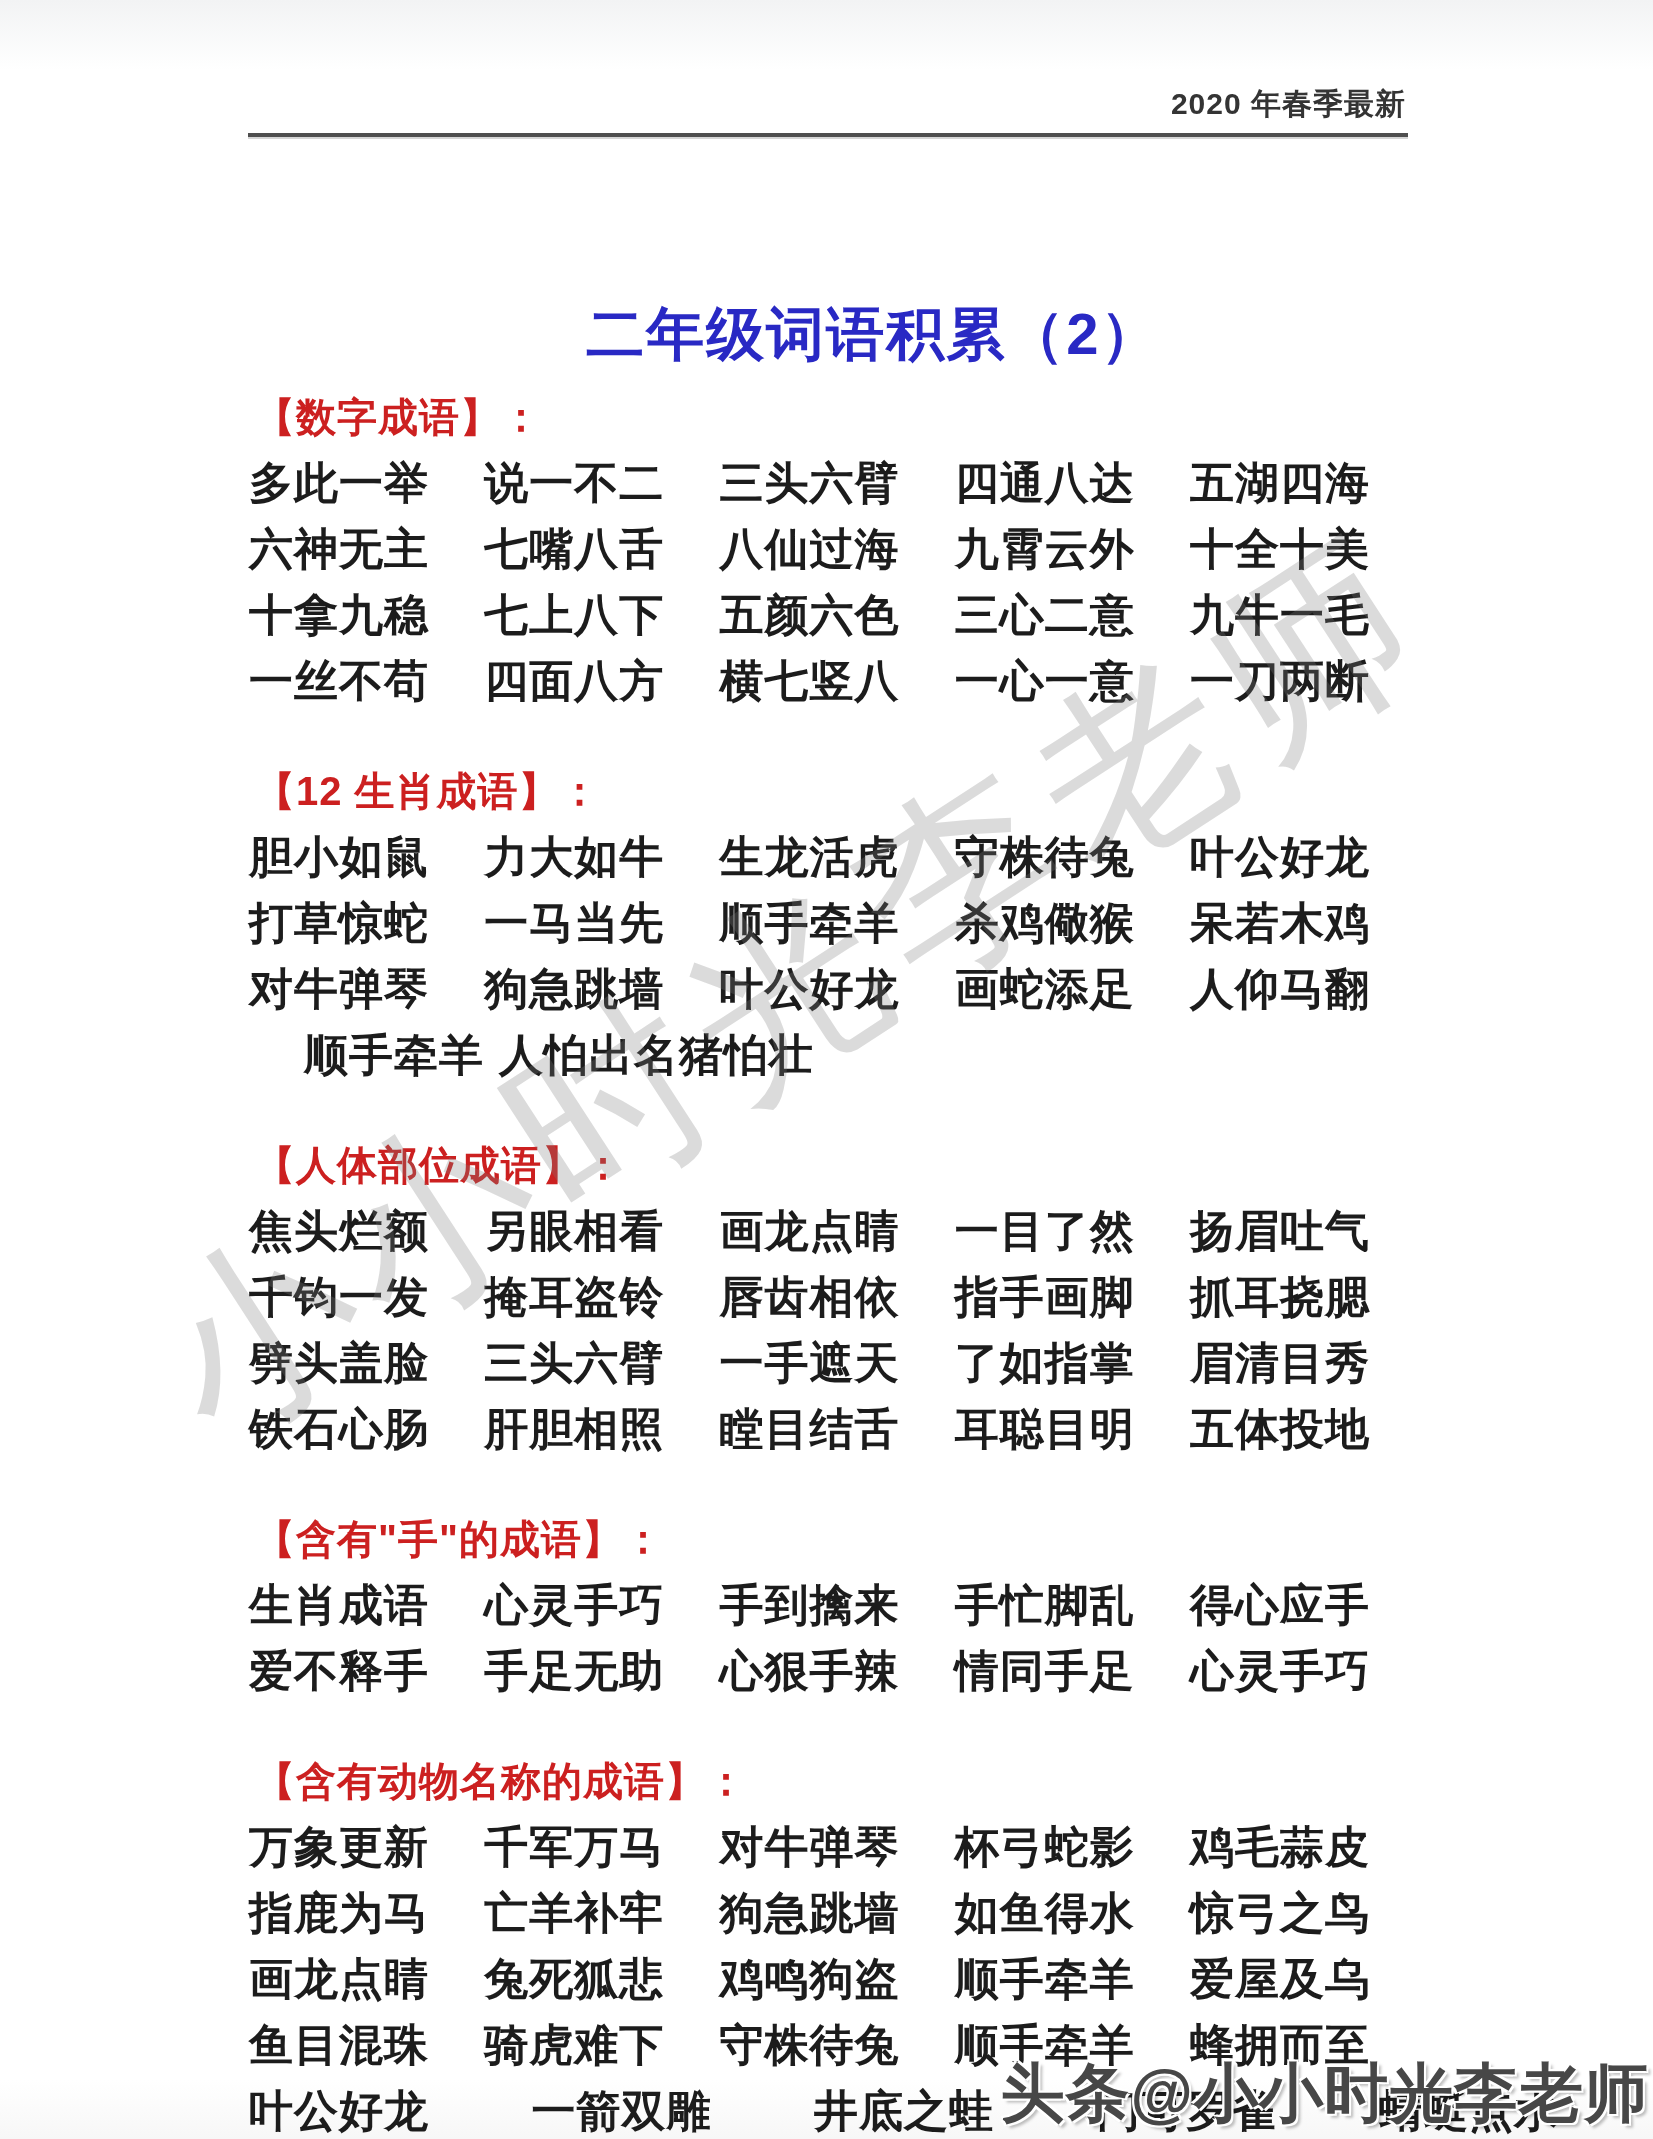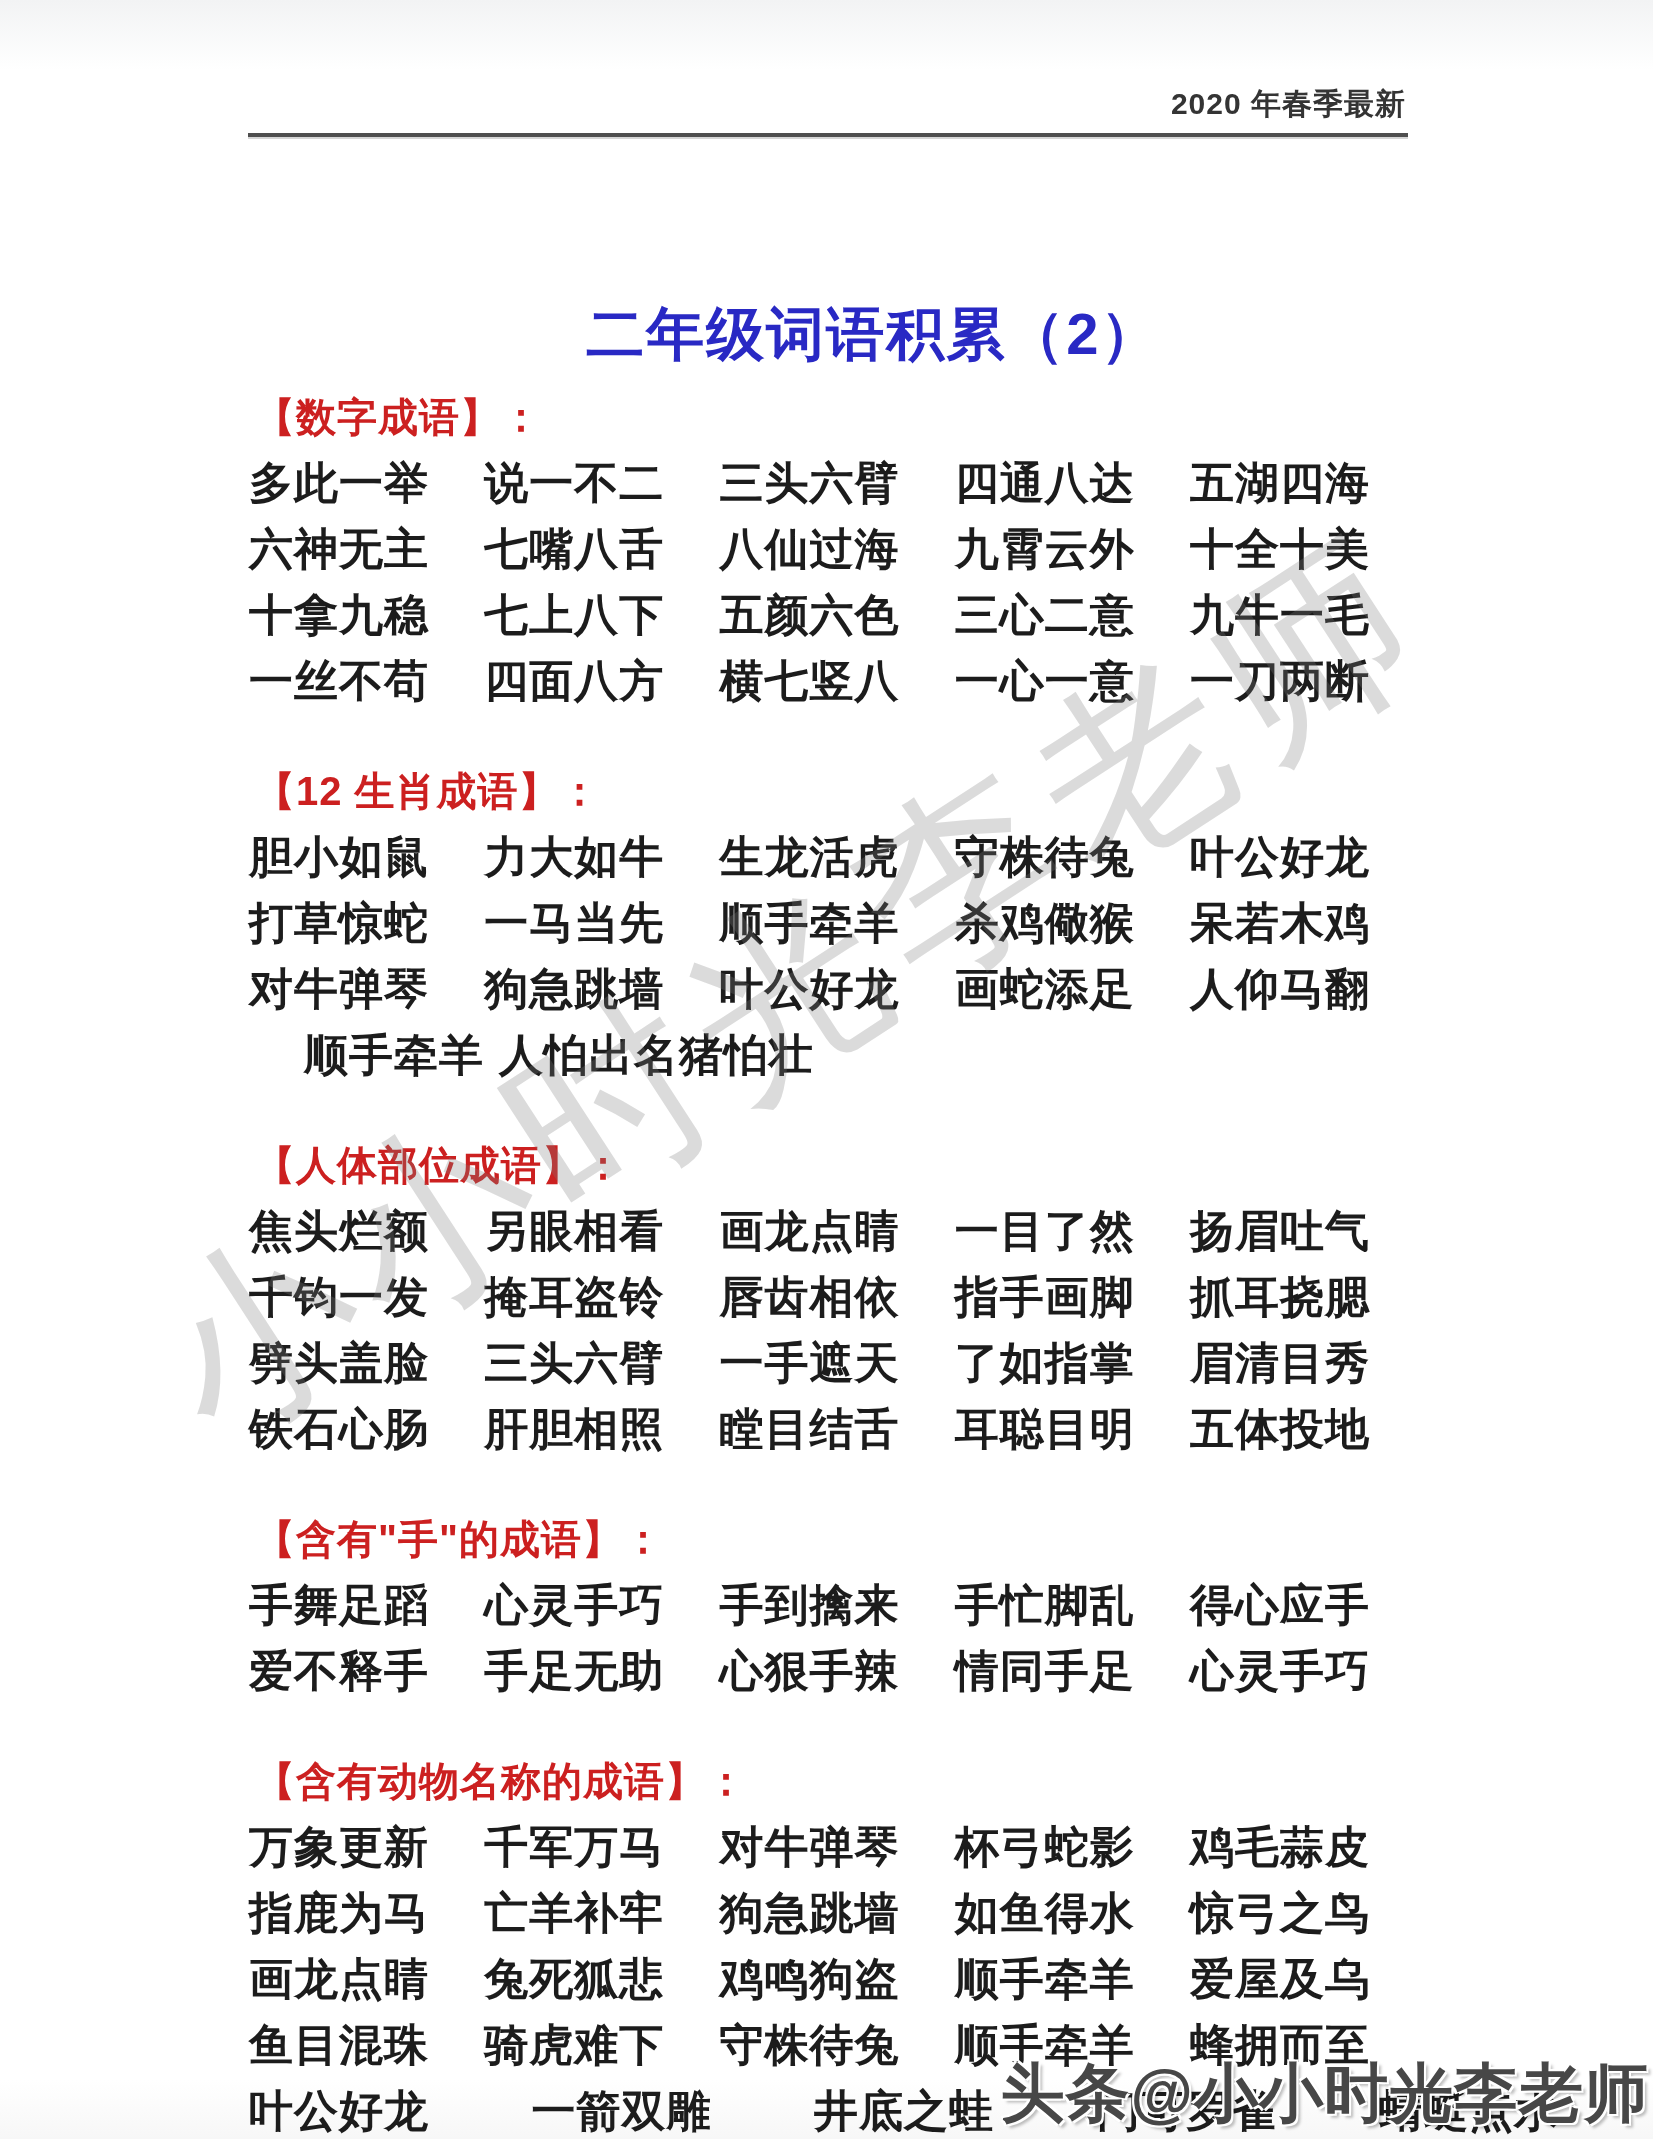--- a/index.html
+++ b/index.html
@@ -159,21 +159,21 @@
           <span class="idiom">铁石心肠</span>
           <span class="idiom">肝胆相照</span>
           <span class="idiom">瞠目结舌</span>
           <span class="idiom">耳聪目明</span>
           <span class="idiom">五体投地</span>
         </div>
       </div>
       <div class="section">
         <div class="section-heading">【含有"手"的成语】：</div>
         <div class="idiom-row">
-          <span class="idiom">手舞足蹈</span>
+          <span class="idiom">生肖成语</span>
           <span class="idiom">心灵手巧</span>
           <span class="idiom">手到擒来</span>
           <span class="idiom">手忙脚乱</span>
           <span class="idiom">得心应手</span>
         </div>
         <div class="idiom-row">
           <span class="idiom">爱不释手</span>
           <span class="idiom">手足无助</span>
           <span class="idiom">心狠手辣</span>
           <span class="idiom">情同手足</span>

